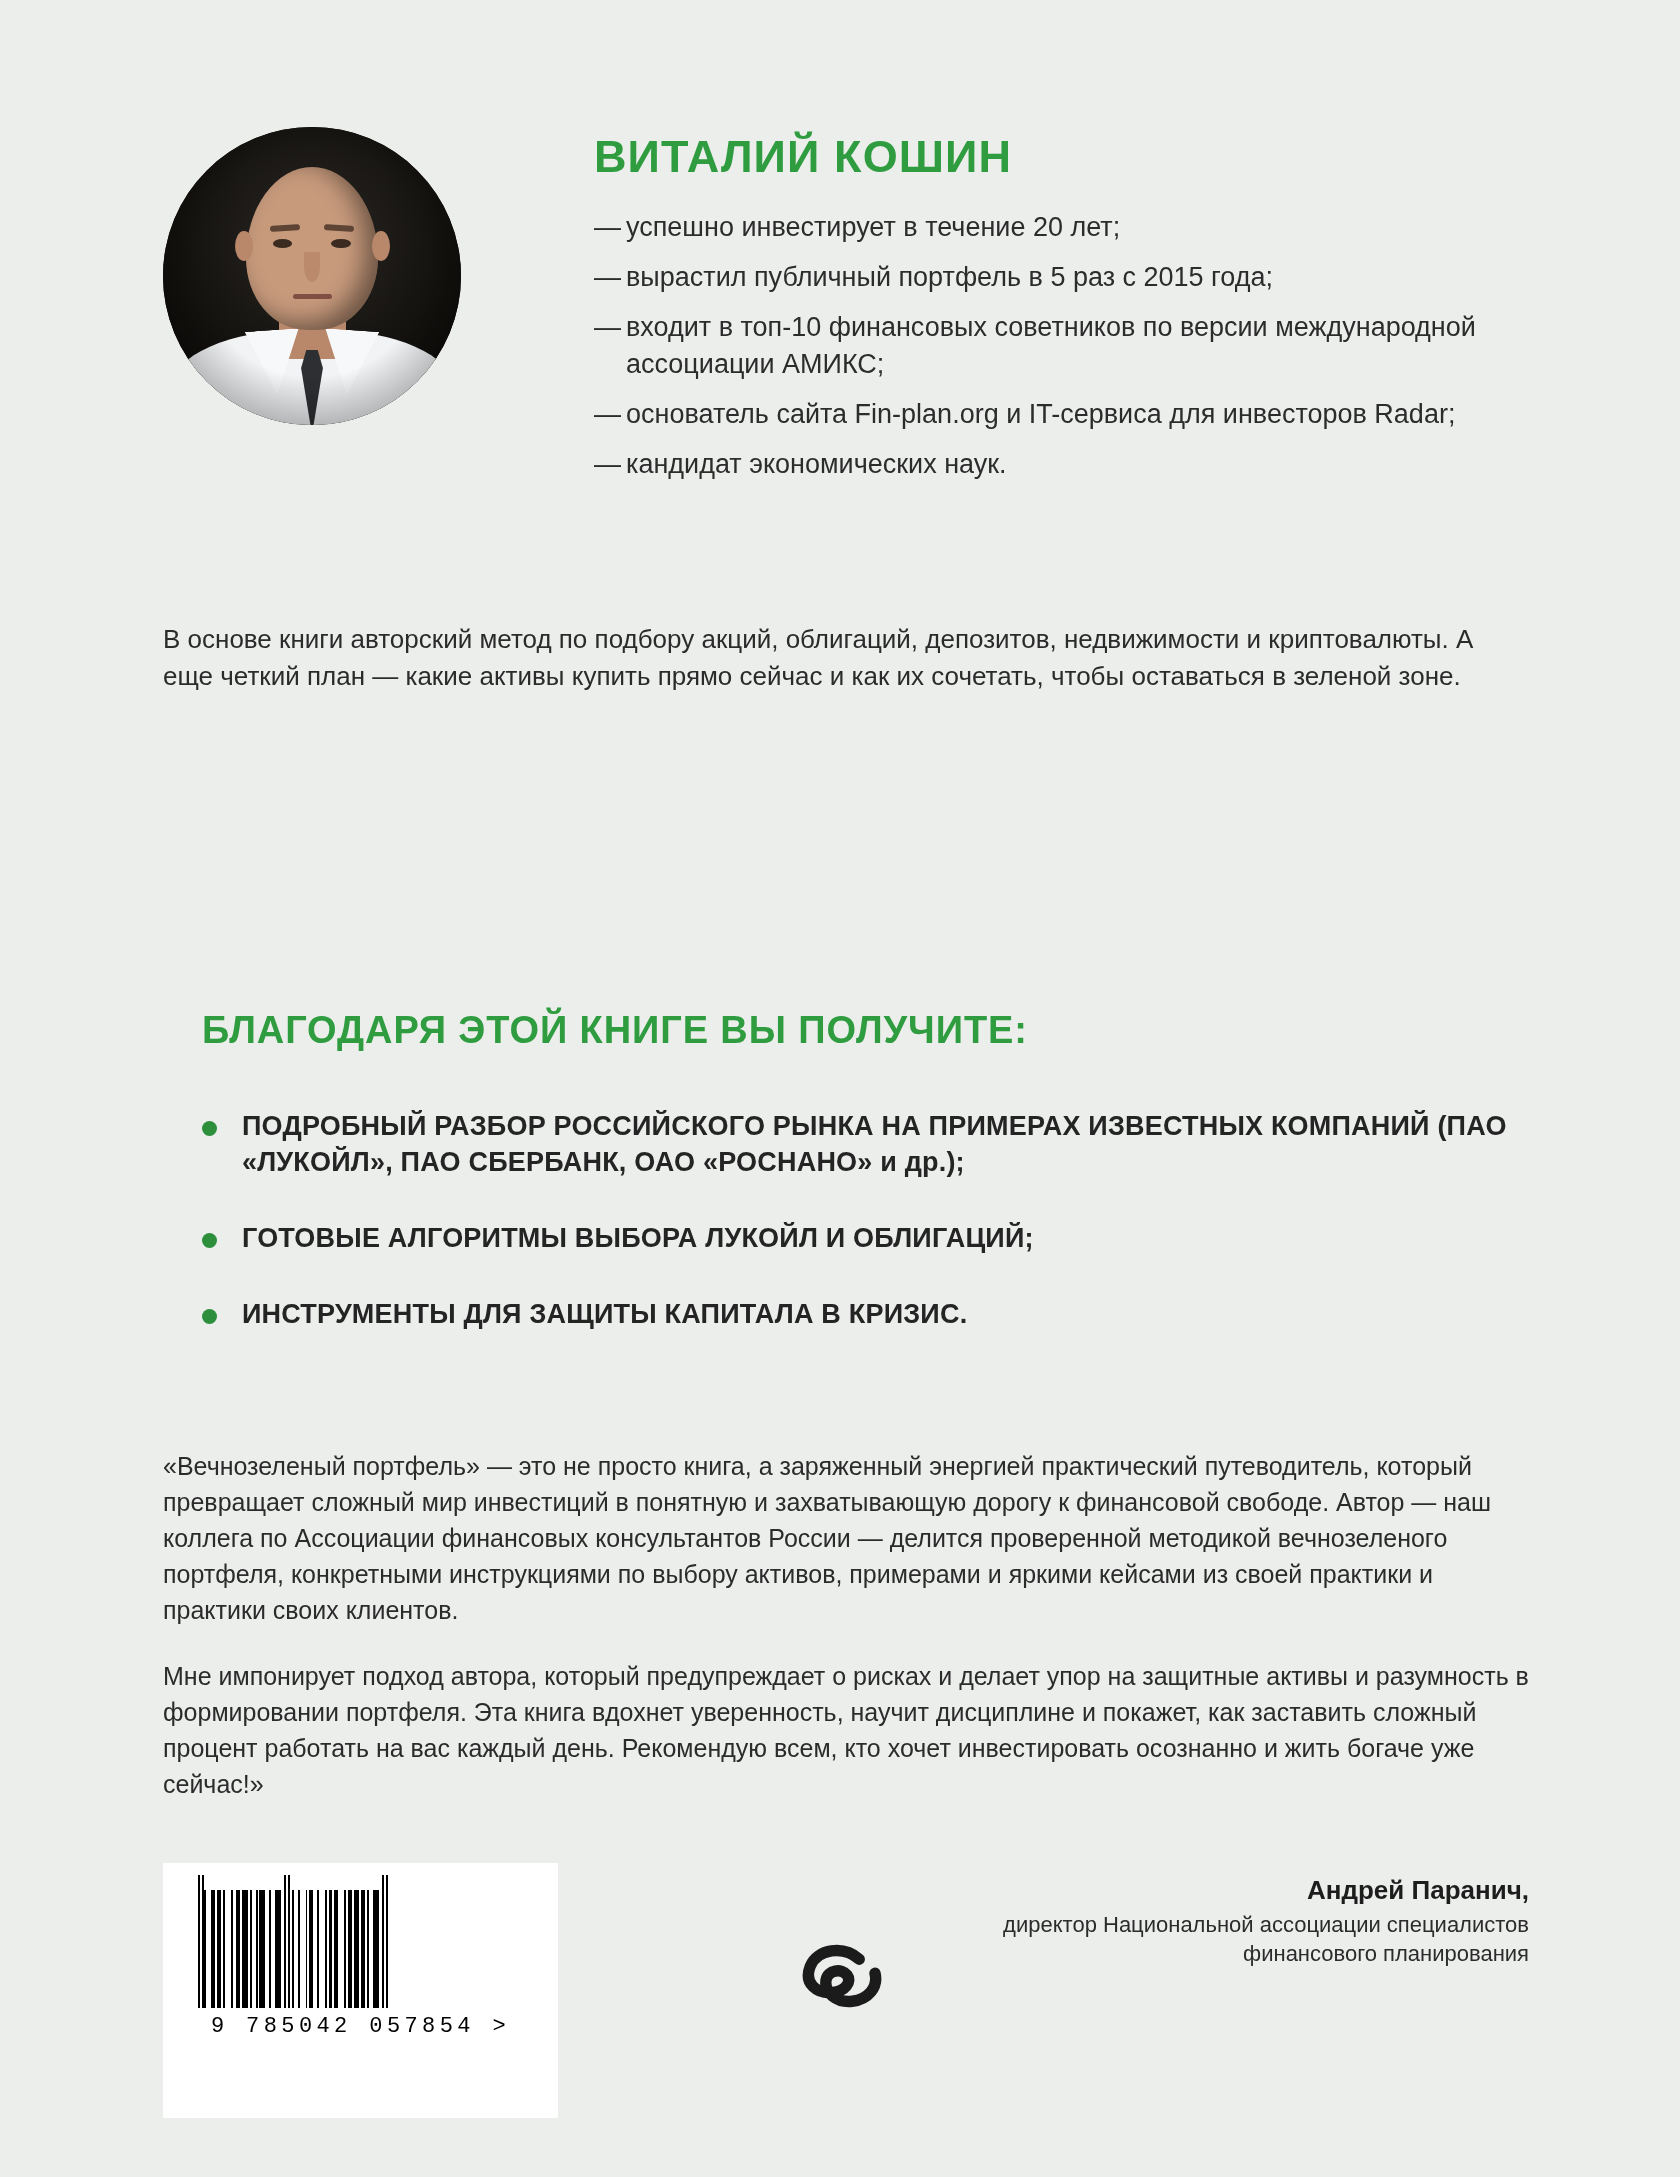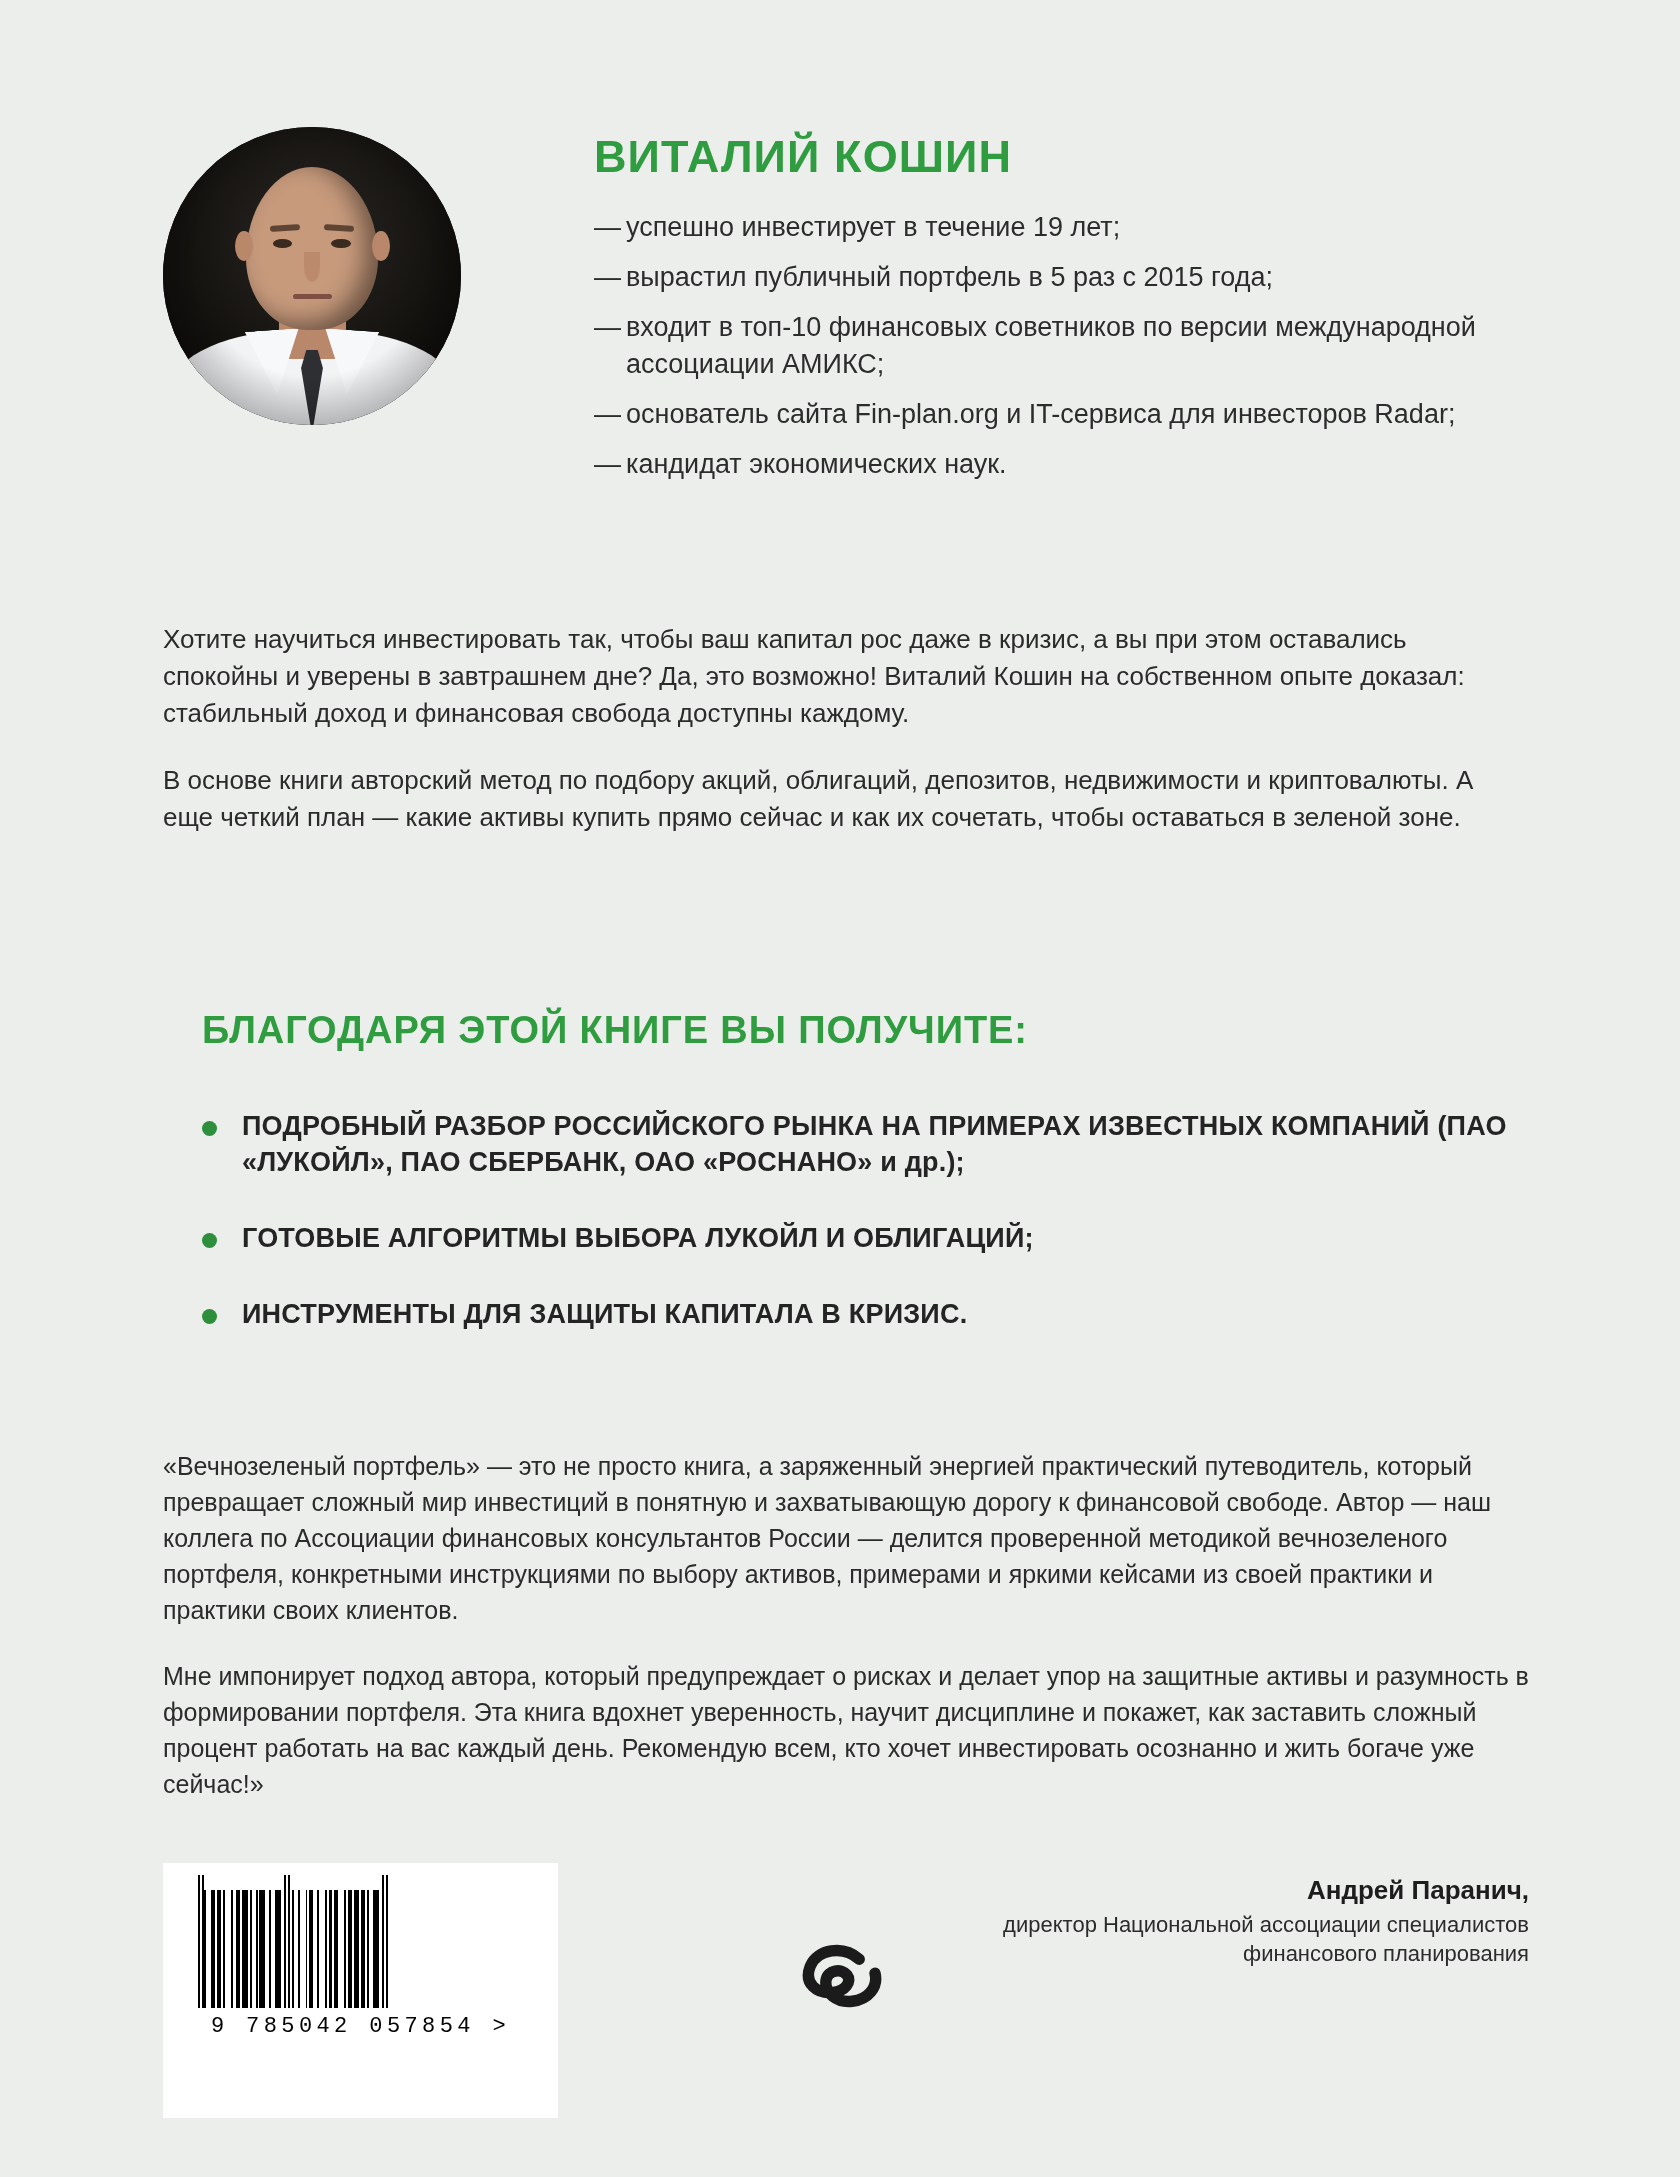--- a/index.html
+++ b/index.html
@@ -349,21 +349,21 @@
       <div class="nose"></div>
       <div class="mouth"></div>
       <div class="vignette"></div>
     </div>
 
     <div class="author-text">
       <div class="author-name">ВИТАЛИЙ КОШИН</div>
       <ul class="bullet-list">
         <li>
           <span class="dash">—</span>
-          <span>успешно инвестирует в течение 19 лет;</span>
+          <span>успешно инвестирует в течение 20 лет;</span>
         </li>
         <li>
           <span class="dash">—</span>
           <span>вырастил публичный портфель в 5 раз с 2015 года;</span>
         </li>
         <li>
           <span class="dash">—</span>
           <span>входит в топ-10 финансовых советников по версии международной ассоциации АМИКС;</span>
         </li>
         <li>
@@ -372,21 +372,20 @@
         </li>
         <li>
           <span class="dash">—</span>
           <span>кандидат экономических наук.</span>
         </li>
       </ul>
     </div>
   </div>
 
   <div class="intro">
-    <p>Хотите научиться инвестировать так, чтобы ваш капитал рос даже в кризис, а вы при этом оставались спокойны и уверены в завтрашнем дне? Да, это возможно! Виталий Кошин на собственном опыте доказал: стабильный доход и финансовая свобода доступны каждому.</p>
     <p>В основе книги авторский метод по подбору акций, облигаций, депозитов, недвижимости и криптовалюты. А еще четкий план — какие активы купить прямо сейчас и как их сочетать, чтобы оставаться в зеленой зоне.</p>
   </div>
 
   <div class="benefits-heading">БЛАГОДАРЯ ЭТОЙ КНИГЕ ВЫ ПОЛУЧИТЕ:</div>
   <ul class="benefits">
     <li>
       <span class="dot"></span>
       <span>ПОДРОБНЫЙ РАЗБОР РОССИЙСКОГО РЫНКА НА ПРИМЕРАХ ИЗВЕСТНЫХ КОМПАНИЙ (ПАО «ЛУКОЙЛ», ПАО СБЕРБАНК, ОАО «РОСНАНО» и др.);</span>
     </li>
     <li>

